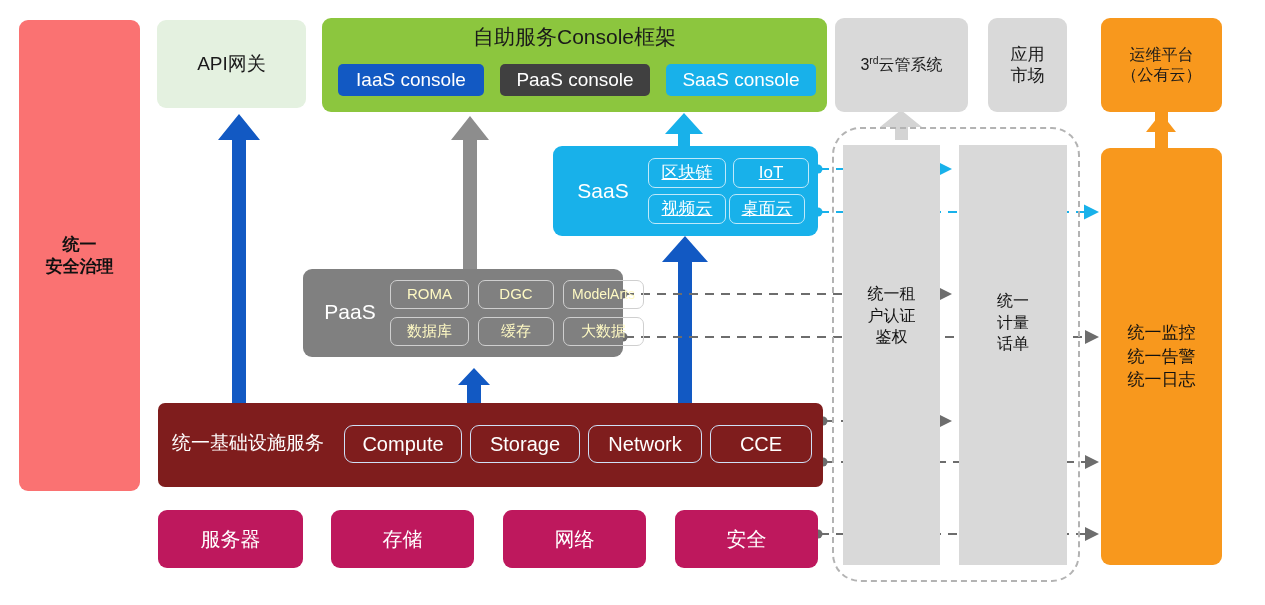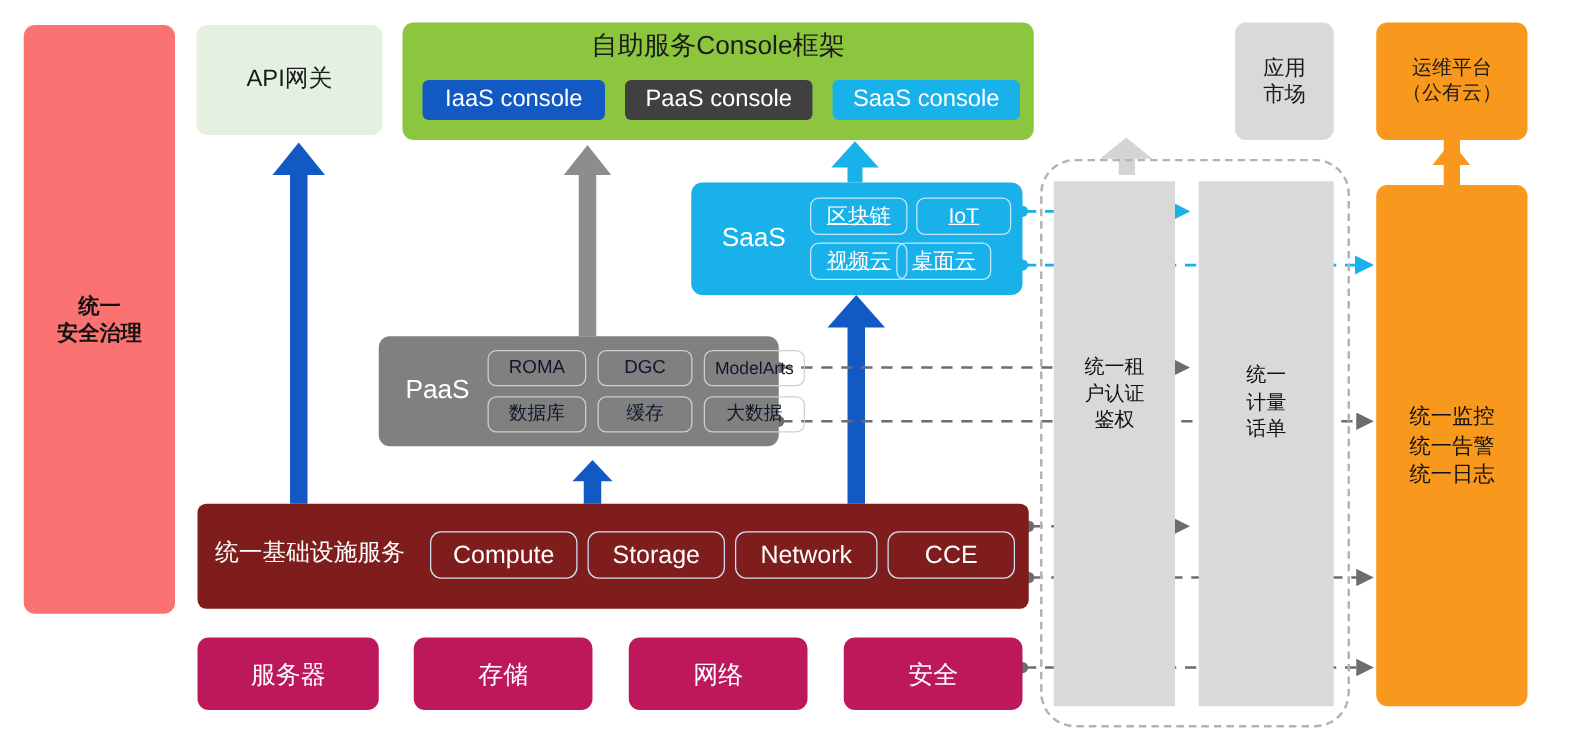--- a/index.html
+++ b/index.html
@@ -40,29 +40,29 @@
   
   #saas-layer{left:553px;top:146px;width:265px;height:90px;background:#18b1ea;
               border-radius:9px;}
   #saas-label{position:absolute;left:12px;top:32px;width:76px;color:#fff;font-size:21px;
               text-align:center;}
   .saas-chip{position:absolute;height:28px;border-radius:7px;border:1.6px solid #bfe9fa;
              color:#fff;font-size:17px;display:flex;align-items:center;justify-content:center;text-decoration:underline;}
   #saas-c0{left:95px;top:12px;width:76px;}
   #saas-c1{left:180px;top:12px;width:74px;}
   #saas-c2{left:95px;top:48px;width:76px;}
-  #saas-c3{left:164px;top:48px;width:74px;}
+  #saas-c3{left:176px;top:48px;width:74px;}
 
   
   #paas-layer{left:303px;top:269px;width:320px;height:88px;background:#808080;
               border-radius:9px;}
   #paas-label{position:absolute;left:8px;top:30px;width:78px;color:#fff;font-size:21px;
               text-align:center;}
   .paas-chip{position:absolute;height:27px;border-radius:7px;border:1.6px solid #cfcfcf;
-             color:#0f172a;font-size:15px;display:flex;align-items:center;justify-content:center;}
+             color:#fef9c3;font-size:15px;display:flex;align-items:center;justify-content:center;}
   #paas-c0{left:87px;top:11px;width:77px;}
   #paas-c1{left:175px;top:11px;width:74px;}
   #paas-c2{left:260px;top:11px;width:79px;font-size:14px;}
   #paas-c3{left:87px;top:48px;width:77px;}
   #paas-c4{left:175px;top:48px;width:74px;}
   #paas-c5{left:260px;top:48px;width:79px;}
 
   
   #infra-bar{left:158px;top:403px;width:665px;height:84px;background:#7f1d1d;
              border-radius:7px;}
@@ -206,20 +206,23 @@
     <span>API网关</span>
   </div>
 
   <div id="console-frame" class="box">
     <div id="console-title">自助服务Console框架</div>
     <div class="console-chip" id="chip-iaas">IaaS console</div>
     <div class="console-chip" id="chip-paas">PaaS console</div>
     <div class="console-chip" id="chip-saas">SaaS console</div>
   </div>
 
+  <div class="box" id="third-cloud">
+    <span><span>3</span><sup style="font-size:.65em">rd</sup><span>云管系统</span></span>
+  </div>
   <div class="box" id="app-market">
     <div>
       <div>应用</div>
       <div>市场</div>
     </div>
   </div>
   <div class="box" id="ops-platform">
     <div>
       <div>运维平台</div>
       <div>（公有云）</div>

